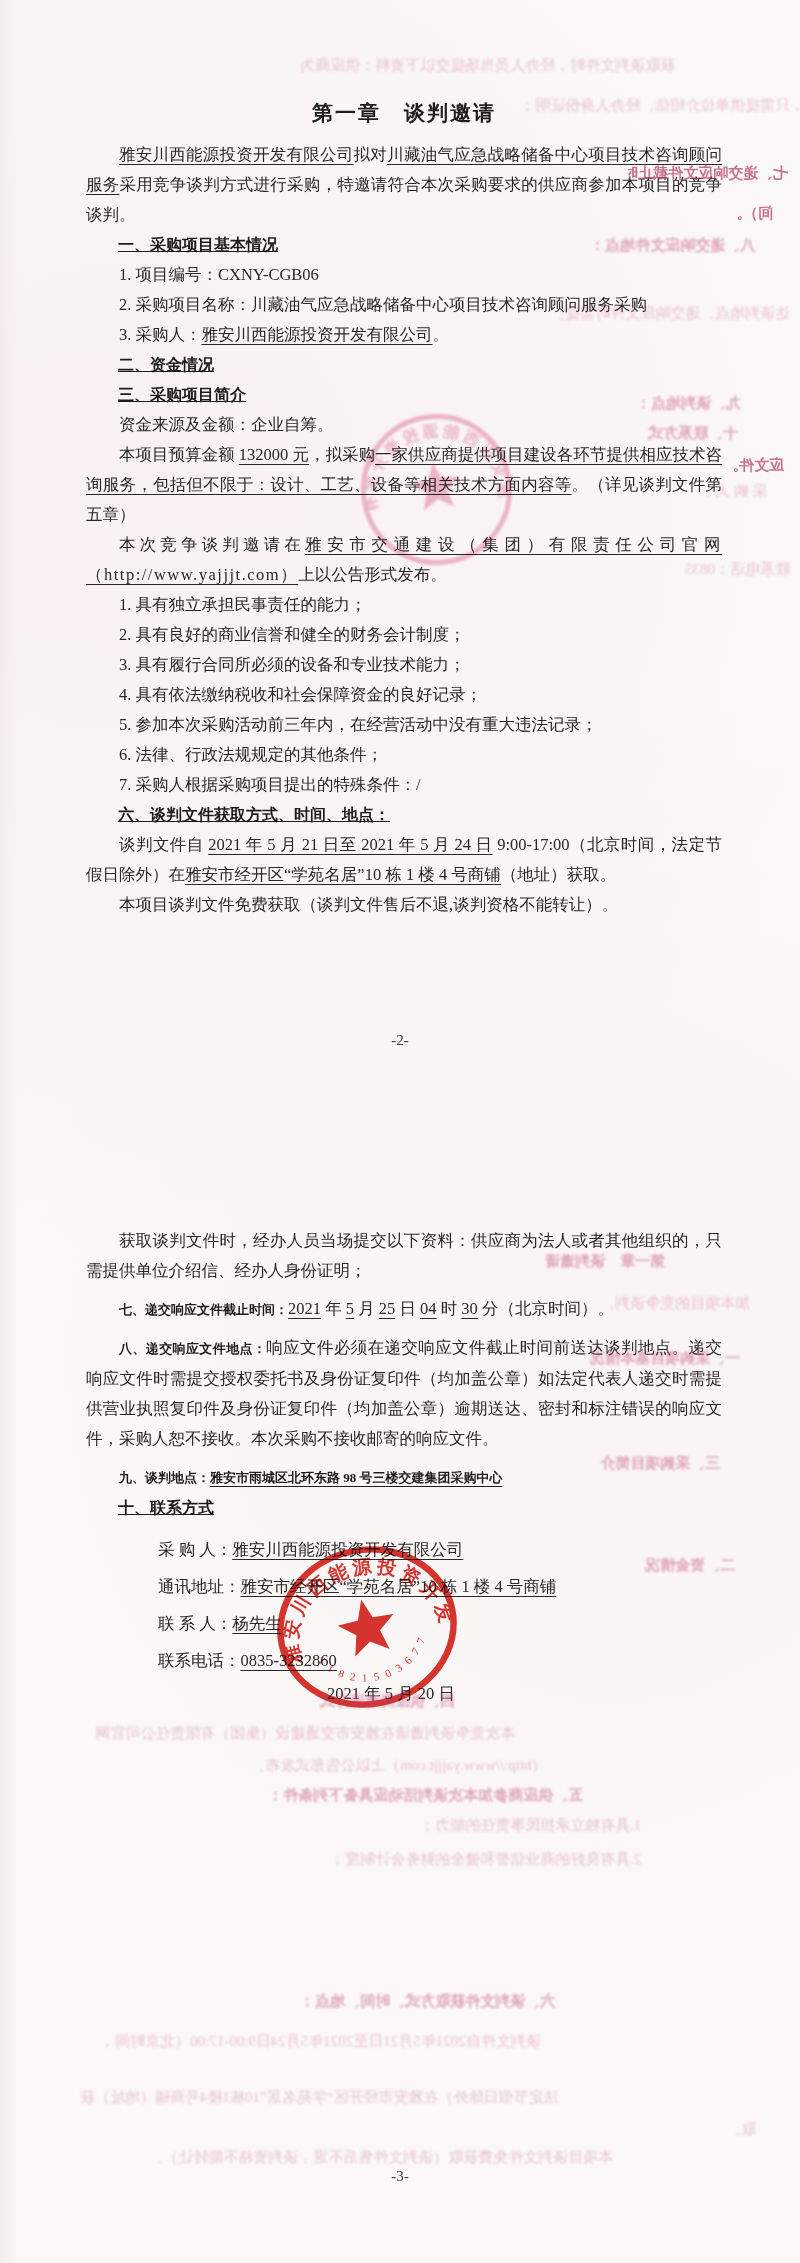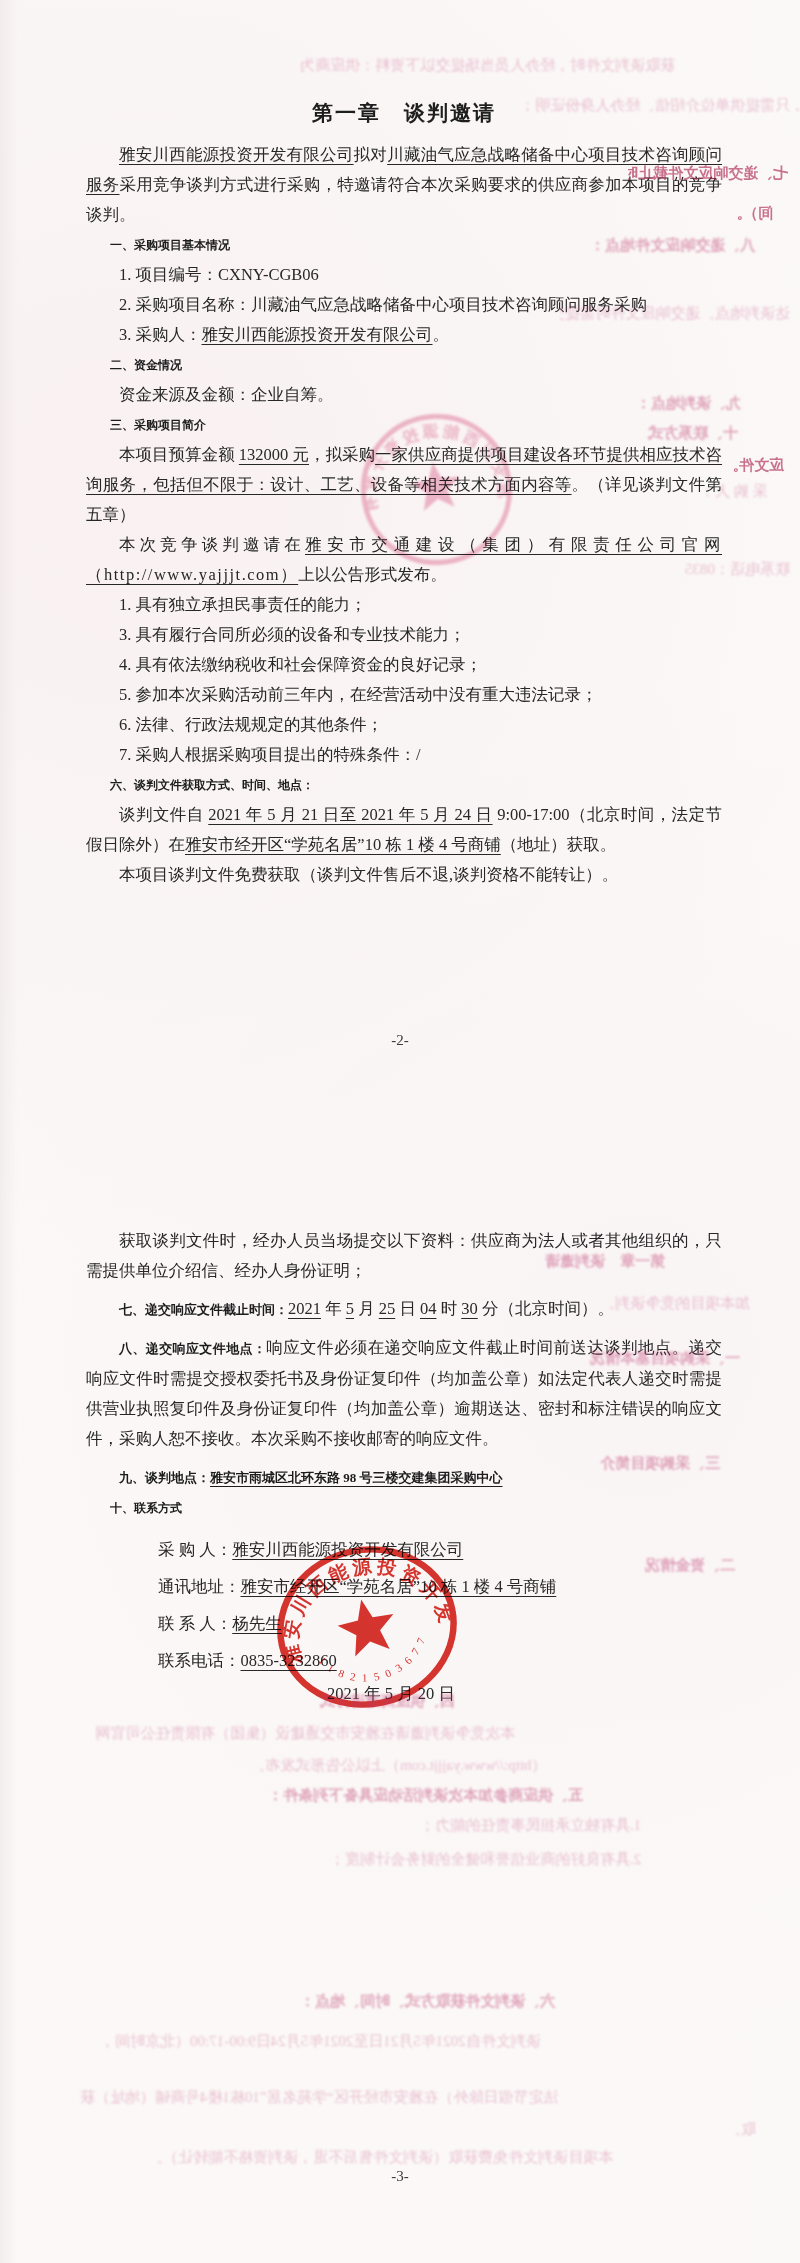--- a/index.html
+++ b/index.html
@@ -15,21 +15,21 @@
   }
   .page{position:absolute;left:0;width:800px;box-sizing:border-box;}
   .page1{top:0;height:1150px;padding:96px 78px 0 86px;}
   .page2{top:1200px;height:1063px;padding:26px 78px 0 86px;}
   .doc-title{
     text-align:center;font-size:21px;font-weight:700;letter-spacing:2px;
     line-height:34px;margin:0 0 10px 0;color:#1e1e1e;
   }
   p{margin:0;font-size:16.5px;line-height:30px;text-align:justify;color:#272727;}
   .indent{text-indent:2em;}
-  .h{font-weight:700;font-size:12px;color:#1c1c1c;}
+  .h{font-weight:700;font-size:16px;color:#1c1c1c;text-decoration:underline;}
   .hb{font-weight:700;font-size:13px;color:#1c1c1c;}
   .u{text-decoration:underline;text-underline-offset:4px;text-decoration-thickness:1px;}
   .sp{letter-spacing:1.5px;}
   .mt8{margin-top:8px;}
   .contact-block{margin-top:8px;}
   .contact-row{line-height:37px;padding-left:72px;text-align:left;}
   .date-line{text-align:center;padding-right:26px;}
   .pagenum{position:absolute;left:0;width:800px;text-align:center;font-size:15px;color:#3a3a3a;line-height:20px;}
   .pn2{top:1030px;} .pn3{top:2166px;}
   
@@ -53,28 +53,29 @@
     <div class="doc-title">第一章　谈判邀请</div>
 
     <p class="indent"><span class="u">雅安川西能源投资开发有限公司</span><span>拟对</span><span class="u">川藏油气应急战略储备中心项目技术咨询顾问服务</span><span>采用竞争谈判方式进行采购，特邀请符合本次采购要求的供应商参加本项目的竞争谈判。</span></p>
 
     <p class="indent h">一、采购项目基本情况</p>
     <p class="indent">1. 项目编号：CXNY-CGB06</p>
     <p class="indent">2. 采购项目名称：川藏油气应急战略储备中心项目技术咨询顾问服务采购</p>
     <p class="indent"><span>3. 采购人：</span><span class="u">雅安川西能源投资开发有限公司</span><span>。</span></p>
 
     <p class="indent h">二、资金情况</p>
+    <p class="indent h">三、采购项目简介</p>
+
     <p class="indent">资金来源及金额：企业自筹。</p>
-
-    <p class="indent h">三、采购项目简介</p>
     <p class="indent"><span>本项目预算金额 </span><span class="u">132000 元</span><span>，拟采购</span><span class="u">一家供应商提供项目建设各环节提供相应技术咨询服务，包括但不限于：设计、工艺、设备等相关技术方面内容等</span><span>。（详见谈判文件第五章）</span></p>
 
     <p class="indent"><span>本次竞争谈判邀请在</span><span class="u sp">雅安市交通建设（集团）有限责任公司官网（http://www.yajjjt.com）</span><span>上以公告形式发布。</span></p>
 
     <p class="indent">1. 具有独立承担民事责任的能力；</p>
+    <p class="indent">2. 具有良好的商业信誉和健全的财务会计制度；</p>
     <p class="indent">3. 具有履行合同所必须的设备和专业技术能力；</p>
     <p class="indent">4. 具有依法缴纳税收和社会保障资金的良好记录；</p>
     <p class="indent">5. 参加本次采购活动前三年内，在经营活动中没有重大违法记录；</p>
     <p class="indent">6. 法律、行政法规规定的其他条件；</p>
     <p class="indent">7. 采购人根据采购项目提出的特殊条件：/</p>
 
     <p class="indent h">六、谈判文件获取方式、时间、地点：</p>
     <p class="indent"><span>谈判文件自 </span><span class="u">2021 年 5 月 21 日至 2021 年 5 月 24 日</span><span> 9:00-17:00（北京时间，法定节假日除外）在</span><span class="u">雅安市经开区“学苑名居”10 栋 1 楼 4 号商铺</span><span>（地址）获取。</span></p>
     <p class="indent">本项目谈判文件免费获取（谈判文件售后不退,谈判资格不能转让）。</p>
 

